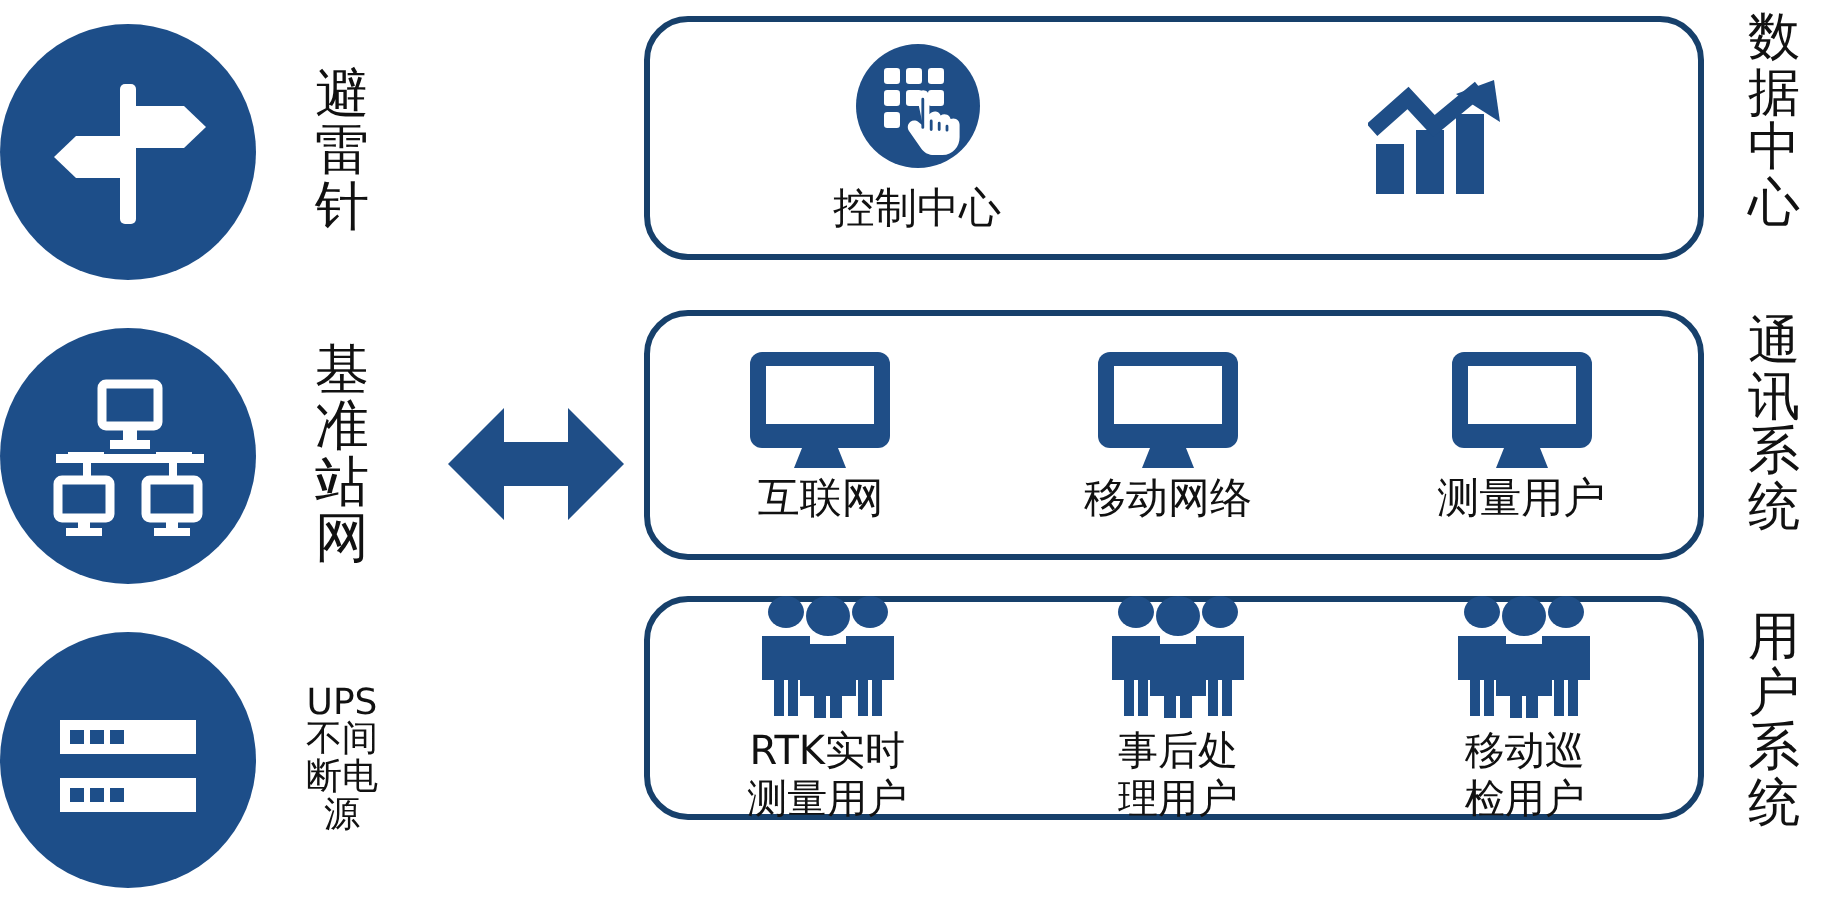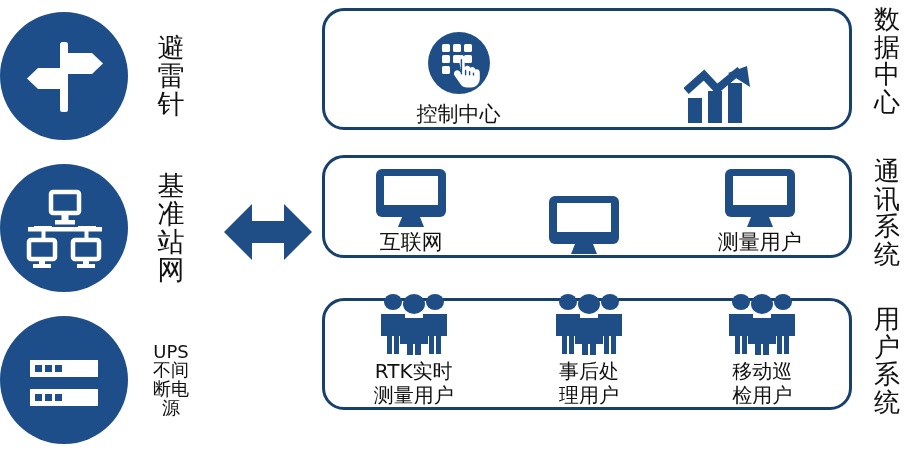--- a/index.html
+++ b/index.html
@@ -40,24 +40,24 @@
   
   .dblarrow{position:absolute;left:222px;top:196px;width:92px;height:72px;}
 
   
   .box{
     position:absolute;left:322px;width:530px;
     border:3.5px solid #17406b;border-radius:22px;
     background:#fff;box-sizing:border-box;
   }
   .box.b1{top:8px;height:122px;}
-  .box.b2{top:155px;height:103px;}
+  .box.b2{top:155px;height:125px;}
   .box.b3{top:298px;height:112px;}
 
-  .cells{display:flex;height:100%;align-items:flex-end;justify-content:space-around;}
+  .cells{display:flex;height:100%;align-items:center;justify-content:space-around;}
   .cell{display:flex;flex-direction:column;align-items:center;justify-content:center;}
   .cell .gfx{display:flex;align-items:flex-end;justify-content:center;height:62px;}
   .cell .cap{
     margin-top:4px;font-size:20px;line-height:1.12;text-align:center;color:#111;
     white-space:pre-line;
   }
   .box.b3 .cell .cap{font-size:20px;line-height:1.2;}
   .box.b1 .cell .gfx{height:64px;}
   .box.b1 .cell .cap{margin-top:8px;font-size:21px;}
   .box.b2 .cell .cap{margin-top:3px;font-size:21px;}
@@ -206,20 +206,21 @@
         <div class="cap">互联网</div>
       </div>
       <div class="cell">
         <div class="gfx">
           <svg width="78" height="62" viewBox="0 0 78 62" aria-hidden="true">
             <rect x="4" y="3" width="70" height="48" rx="6" fill="#1f4e87"></rect>
             <rect x="12" y="10" width="54" height="29" fill="#ffffff"></rect>
             <path d="M30 51 L48 51 L52 61 L26 61 Z" fill="#1f4e87"></path>
           </svg>
         </div>
+        <div class="cap">移动网络</div>
       </div>
       <div class="cell">
         <div class="gfx">
           <svg width="78" height="62" viewBox="0 0 78 62" aria-hidden="true">
             <rect x="4" y="3" width="70" height="48" rx="6" fill="#1f4e87"></rect>
             <rect x="12" y="10" width="54" height="29" fill="#ffffff"></rect>
             <path d="M30 51 L48 51 L52 61 L26 61 Z" fill="#1f4e87"></path>
           </svg>
         </div>
         <div class="cap">测量用户</div>

